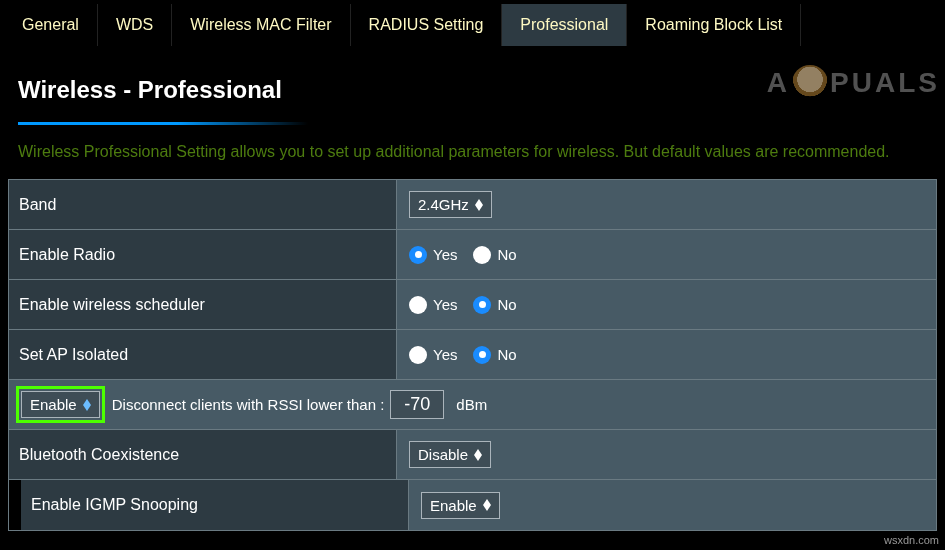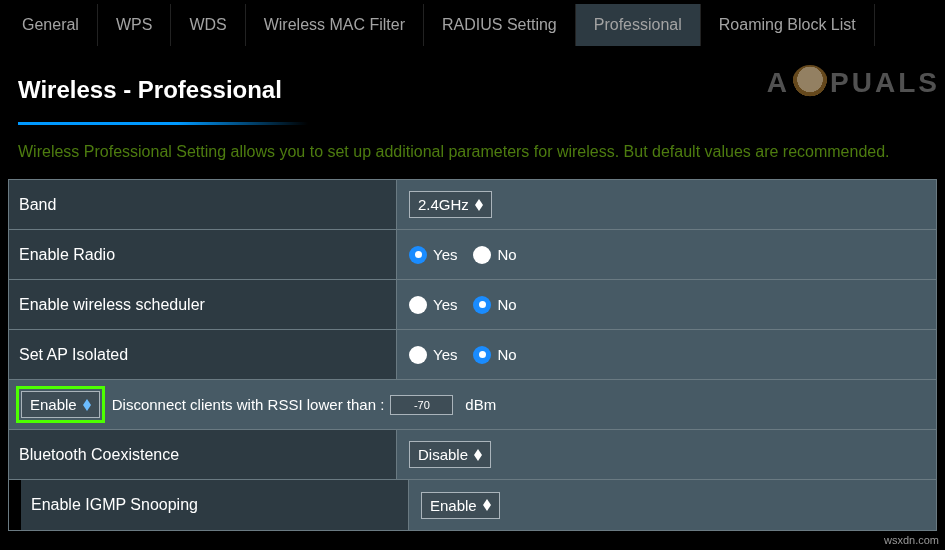--- a/index.html
+++ b/index.html
@@ -12,21 +12,21 @@
     overflow: hidden;
     position: relative;
   }
   .tabs {
     display: flex;
     background: #000;
     padding: 4px 4px 0 4px;
   }
   .tab {
     padding: 12px 18px;
-    color: #a3a3a3;
+    color: #fef9c3;
     font-size: 16px;
     cursor: pointer;
     border-right: 1px solid #222;
   }
   .tab.active {
     background: #2d3a42;
   }
   .watermark {
     position: absolute;
     top: 65px;
@@ -121,26 +121,26 @@
   .radio.sel { background: #1a8cff; }
   .radio.sel::after {
     content:"";
     width:7px; height:7px;
     background:#fff;
     border-radius:50%;
   }
   .rlabel { color:#fff; font-size:15px; margin-right:10px; }
   .extra { color:#ffffff; font-size:15px; margin-left:6px; }
   .numinput {
-    width: 63px;
+    width: 54px;
     background: #3e4d56;
     border: 1px solid #aab4bb;
     color:#fff;
     text-align:center;
-    font-size:11px;
+    font-size:18px;
     padding:3px 2px;
   }
   .row.highlight .label-cell { position:relative; }
   .row.highlight .label-cell::after {
     content:"";
     position:absolute;
     top:1px; left:1px; right:1px; bottom:1px;
     border:3px solid #4cff00;
     pointer-events:none;
   }
@@ -156,21 +156,20 @@
     position:absolute;
     bottom:4px; right:6px;
     color:#999; font-size:11px;margin-left:36px;
   }
 </style>
 </head>
 <body>
 
 <div class="tabs">
   <div class="tab">General</div>
-  <div class="tab">WPS</div>
   <div class="tab">WDS</div>
   <div class="tab">Wireless MAC Filter</div>
   <div class="tab">RADIUS Setting</div>
   <div class="tab active">Professional</div>
   <div class="tab">Roaming Block List</div>
 </div>
 
 <div class="watermark">
   <span>A</span>
   <span class="mascot"></span>

